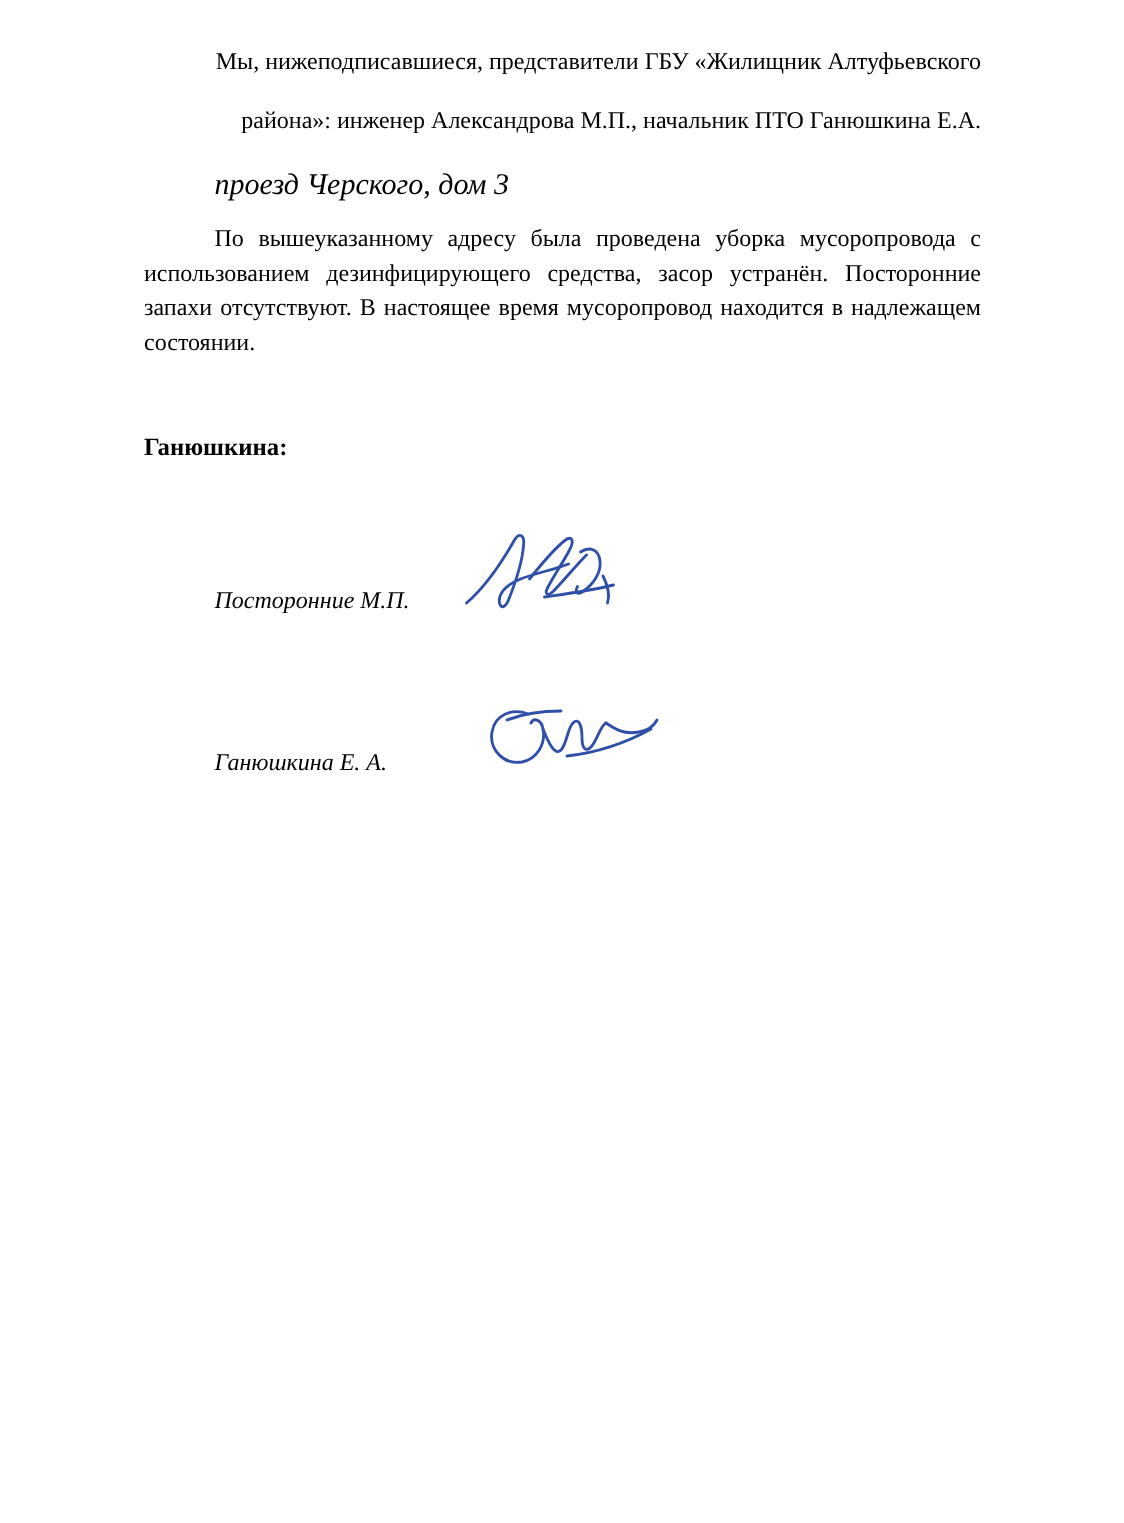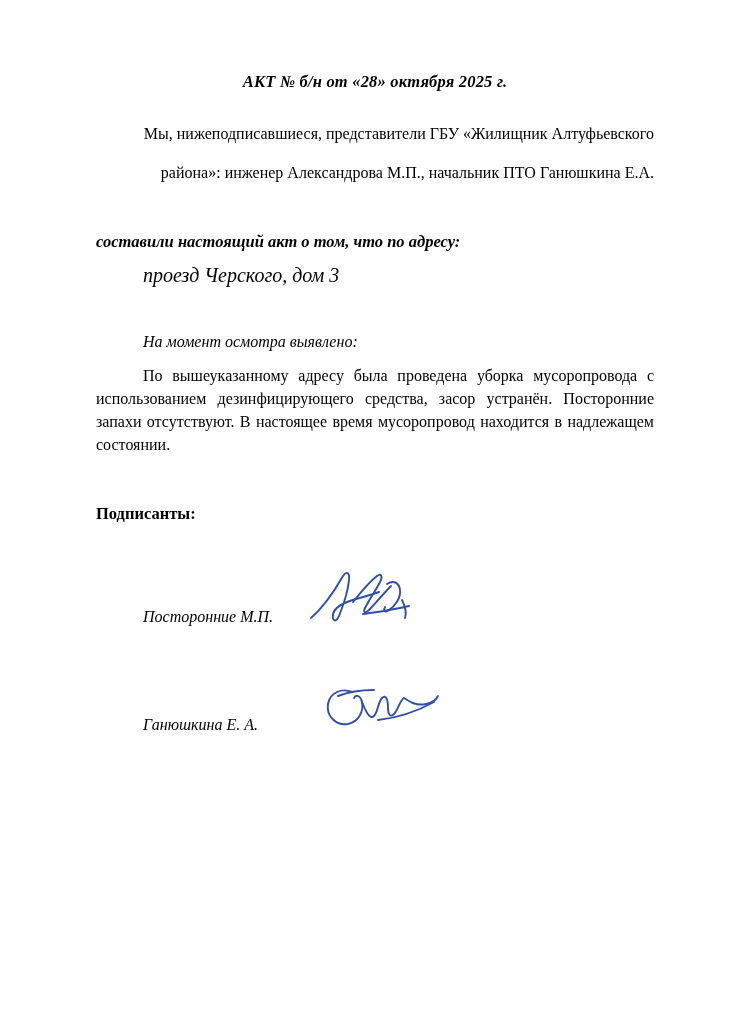--- a/index.html
+++ b/index.html
@@ -110,33 +110,30 @@
     height: 66px;
   }
   .sign-image svg { display: block; width: 100%; height: 100%; }
 </style>
 </head>
 <body>
 
 <div class="page">
   <div class="content">
 
-    <div class="doc-title">АКТ № б/н от «28» октября 2025 г.</div>
 
     <div class="para-intro">Мы, нижеподписавшиеся, представители ГБУ «Жилищник Алтуфьевского района»: инженер Александрова М.П., начальник ПТО Ганюшкина Е.А.</div>
 
-    <div class="bold-italic-line">составили настоящий акт о том, что по адресу:</div>
 
     <div class="address-line">проезд Черского, дом 3</div>
 
-    <div class="inspect-line">На момент осмотра выявлено:</div>
 
     <div class="body-para">По вышеуказанному адресу была проведена уборка мусоропровода с использованием дезинфицирующего средства, засор устранён. Посторонние запахи отсутствуют. В настоящее время мусоропровод находится в надлежащем состоянии.</div>
 
-    <div class="signers-heading">Подписанты:</div>
+    <div class="signers-heading">Ганюшкина:</div>
 
     <div class="sign-block first">
       <div class="sign-name">Посторонние М.П.</div>
       <div class="sign-image">
         <svg viewBox="0 0 122 76" xmlns="http://www.w3.org/2000/svg">
           <g fill="none" stroke="#2f4fa8" stroke-width="1.9" stroke-linecap="round" stroke-linejoin="round">
             <path d="M8 56 C22 44, 32 28, 40 14 C43 9, 47 10, 46 18 C45 30, 40 44, 36 54 C34 59, 31 60, 30 56 C29 50, 34 44, 44 40 C54 36, 66 34, 76 30"></path>
             <path d="M50 40 C58 30, 66 20, 74 14 C78 11, 80 14, 77 20 C73 28, 66 38, 62 46 C60 50, 62 52, 66 48 C72 42, 80 32, 88 24"></path>
             <path d="M84 22 C90 18, 96 20, 97 28 C98 36, 92 44, 86 48 C82 51, 80 49, 82 45"></path>
             <path d="M60 52 C74 50, 90 48, 106 44"></path>

